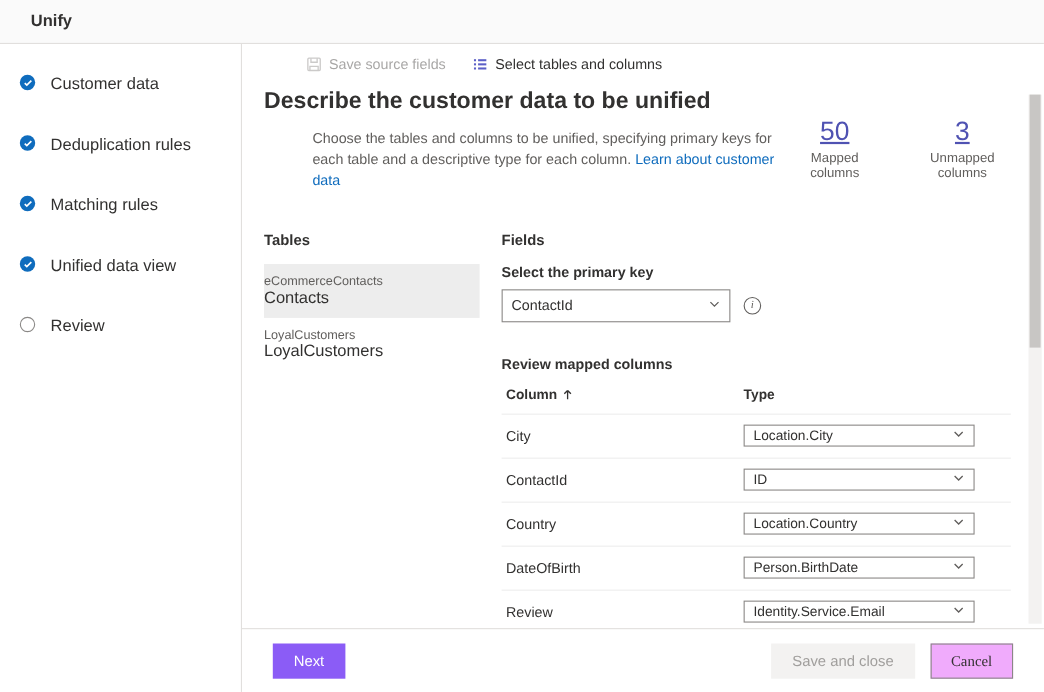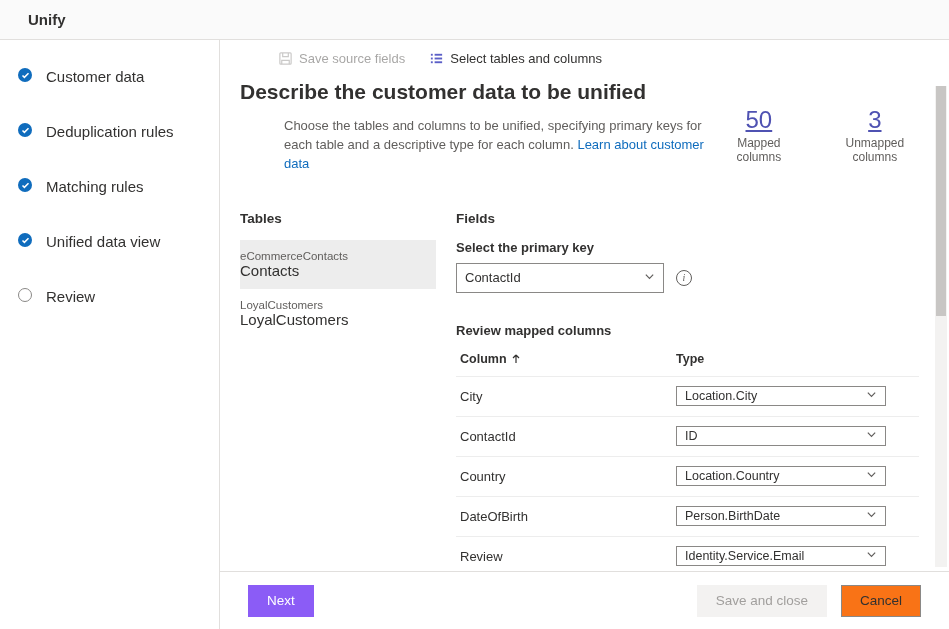--- a/index.html
+++ b/index.html
@@ -66,21 +66,21 @@
   .row { display:flex; align-items:center; border-top:1px solid #ededed; height:40px; }
   .row .col1 { width:220px; font-size:13px; color:#323130; padding-left:4px;}
   .row .select { width:210px; }
   .row .select-box { height:20px; font-size:12.5px; }
 
   .footer { height:58px; border-top:1px solid #e1dfdd; display:flex; align-items:center; justify-content:space-between; padding:0 28px; background:#fff; }
   .footer-right { display:flex; gap:14px; align-items:center; }
   .btn { height:32px; padding:0 18px; font-size:13.5px; border:1px solid transparent; cursor:pointer; display:flex; align-items:center; }
   .btn.primary { background:#8b5cf6; color:#fff; }
   .btn.disabled { background:#f3f2f1; color:#a19f9d; cursor:default; }
-  .btn.secondary { background:#f97316; color:#323130; border-color:#8a8886; }
+  .btn.secondary { background:#f0abfc; color:#323130; border-color:#8a8886;font-family:Liberation Serif, serif; }
 
   .scrollbar { position:absolute; right:2px; top:46px; bottom:62px; width:12px; }
   .sb-track { position:absolute; inset:0; background:#f3f2f1; }
   .sb-thumb { position:absolute; left:1px; right:1px; top:0; height:230px; background:#c8c6c4; border-radius:0; }
 </style>
 </head>
 <body>
 
 <div class="titlebar">
   <h1>Unify</h1>

